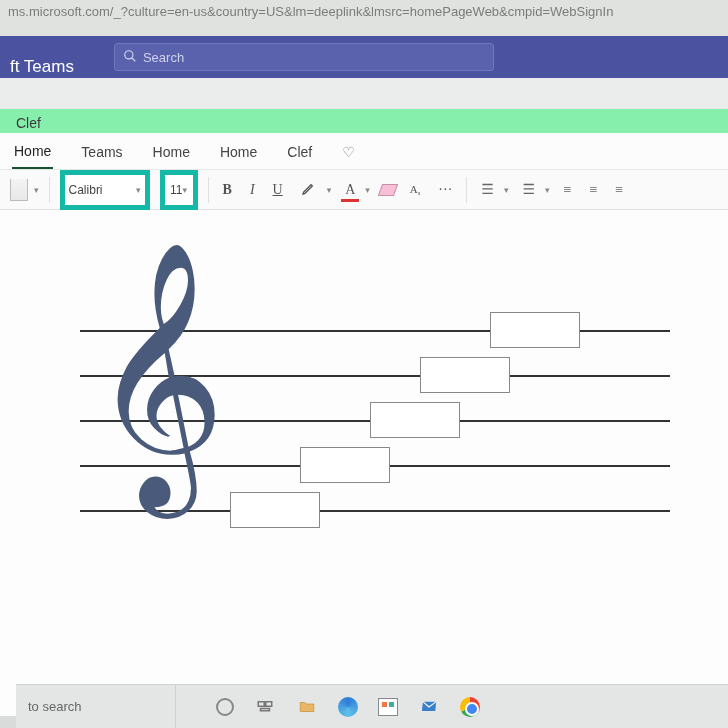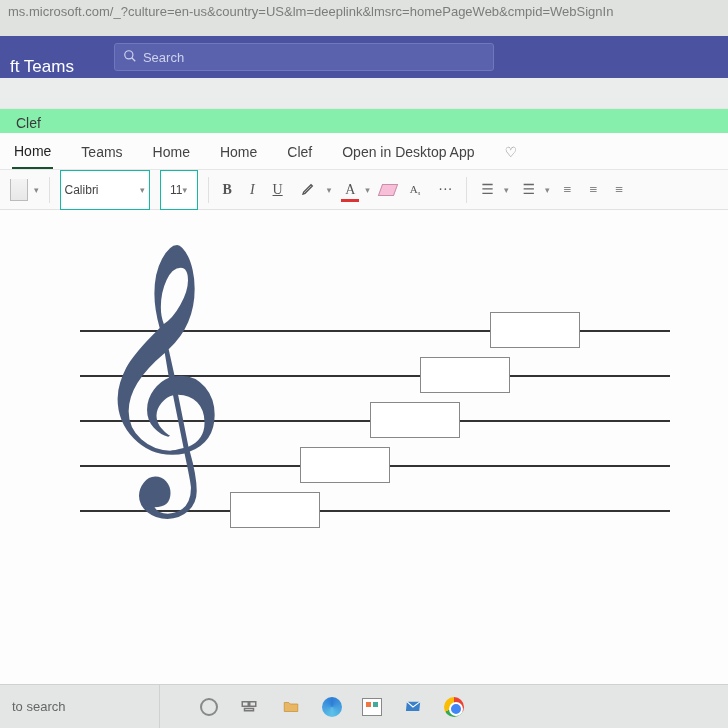--- a/index.html
+++ b/index.html
@@ -88,21 +88,21 @@
     height: 40px;
   }
   .toolbar .clip {
     width: 18px; height: 22px;
     border: 1px solid #bbb;
     border-top: none;
     background: linear-gradient(#f3f3f3,#e8e8e8);
   }
   .toolbar .sep { width:1px; height:26px; background:#e0e0e0; }
   .toolbar select, .toolbar .combo {
-    border: 1px solid #14b8a6;
+    border: 5px solid #14b8a6;
     background: #fff;
     height: 40px;
     font-size: 12px;
     padding: 8px 4px;
     color: #444;
   }
   .combo.font { width: 90px; display:flex; align-items:center; justify-content:space-between; }
   .combo.size { width: 38px; display:flex; align-items:center; justify-content:center; }
   .combo .chev { font-size:9px; color:#888; }
   .toolbar .btn { padding: 2px 4px; cursor: pointer; font-family: "Times New Roman", serif; }
@@ -154,21 +154,21 @@
     background:#fff;
     border:1px solid #888;
   }
   .nb1 { left: 150px; top: 202px; }
   .nb2 { left: 220px; top: 157px; }
   .nb3 { left: 290px; top: 112px; }
   .nb4 { left: 340px; top: 67px; }
   .nb5 { left: 410px; top: 22px; }
   .taskbar {
     position:absolute;
-    left:0; right:0; bottom:0;
+    left:16px; right:0; bottom:0;
     height:44px;
     background:#e4e6e5;
     border-top:1px solid #cfd2cf;
     display:flex;
     align-items:center;
     color:#666;
     font-size:13px;
   }
   .taskbar .search-seg {
     padding: 0 12px;
@@ -223,21 +223,20 @@
 <div class="doc-gap"></div>
 
 <div class="doc-title-bar">Clef</div>
 
 <div class="ribbon-tabs">
   <div class="tab active">Home</div>
   <div class="tab">Teams</div>
   <div class="tab">Home</div>
   <div class="tab">Home</div>
   <div class="tab">Clef</div>
-  <div class="tab desktop">Open in Desktop App</div>
   <div class="tab tell">
     <span class="bulb">♡</span>
   </div>
 </div>
 
 <div class="toolbar">
   <div class="clip"></div>
   <span class="chev-sm">▾</span>
   <div class="sep"></div>
   <div class="combo font">

